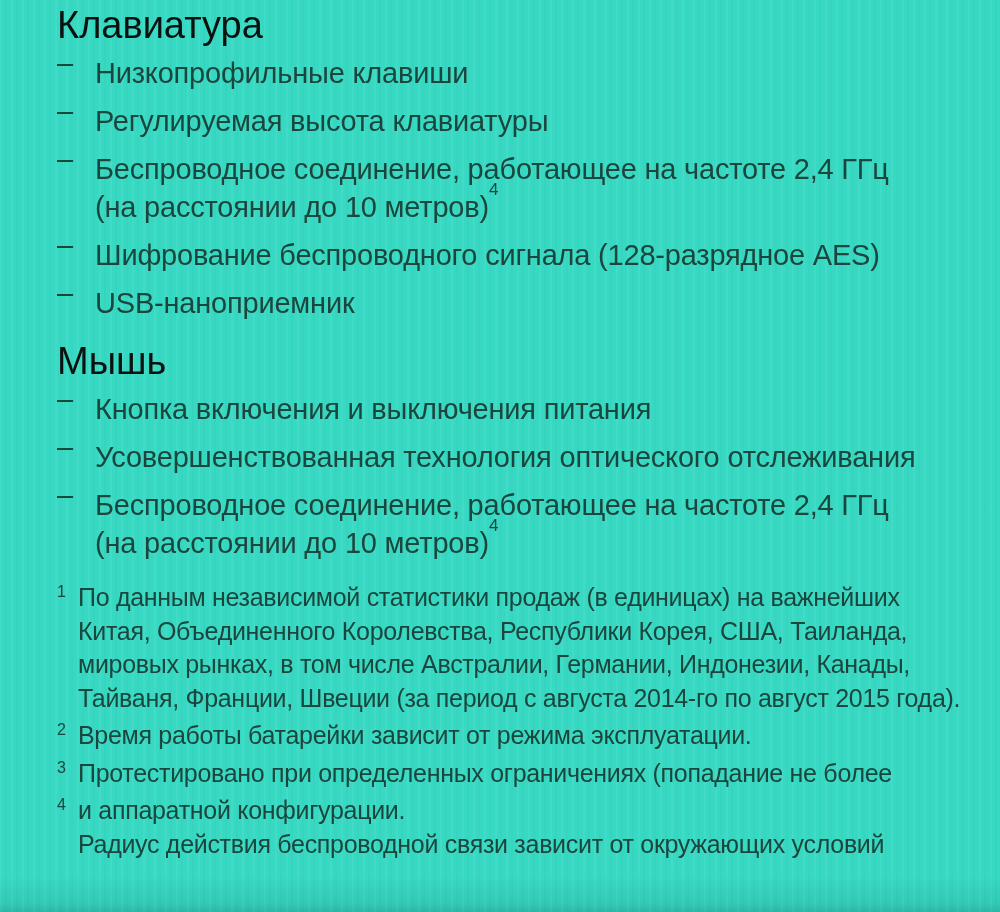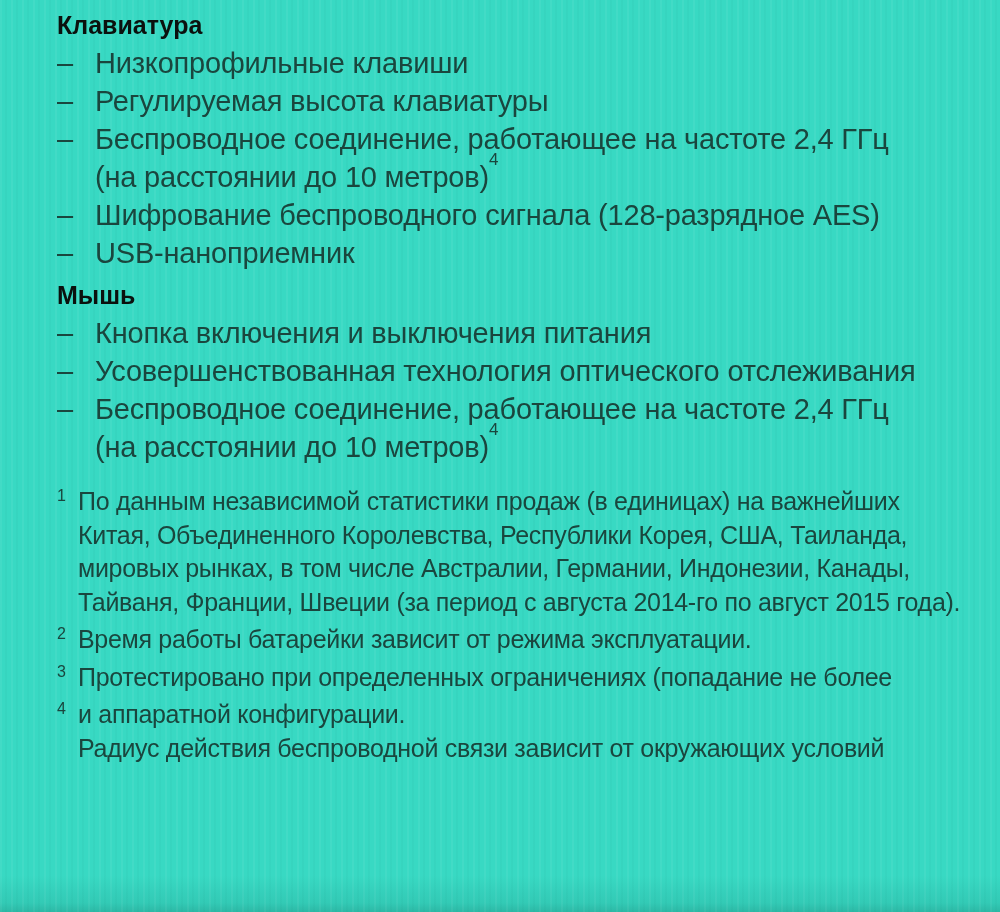--- a/index.html
+++ b/index.html
@@ -19,35 +19,35 @@
     background-image:
       repeating-linear-gradient(90deg,
         rgba(255,255,255,0.05) 0px, rgba(255,255,255,0.05) 2px,
         rgba(0,0,0,0.0) 2px, rgba(0,0,0,0.0) 5px,
         rgba(0,80,70,0.03) 5px, rgba(0,80,70,0.03) 7px,
         rgba(0,0,0,0.0) 7px, rgba(0,0,0,0.0) 11px),
       linear-gradient(to bottom, rgba(0,0,0,0) 96%, rgba(0,70,60,0.10) 99%, rgba(0,70,60,0.22) 100%);
     color: #1a463e;
   }
   .section-title {
-    font-size: 25px;
+    font-size: 38px;
     line-height: 38px;
-    font-weight: bold;
+    font-weight: normal;
     color: #0b110e;
     letter-spacing: 0px;
   }
-  .section-title.mouse { margin-top: 4px; }
+  .section-title.mouse { margin-top: 20px; }
   .feature-item { display: flex; }
   .bullet-dash {
     flex: 0 0 38px;
     font-size: 29px;
     line-height: 38px;
     color: #1a463e;
   }
-  .feature-lines { flex: 1 1 auto; }
+  .feature-lines { flex: 1 1 auto; margin-top: 10px; }
   .feature-line {
     font-size: 29px;
     line-height: 38px;
     white-space: nowrap;
     letter-spacing: -0.2px;
   }
   .sup-ref {
     font-size: 17px;
     position: relative;
     top: -11px;

